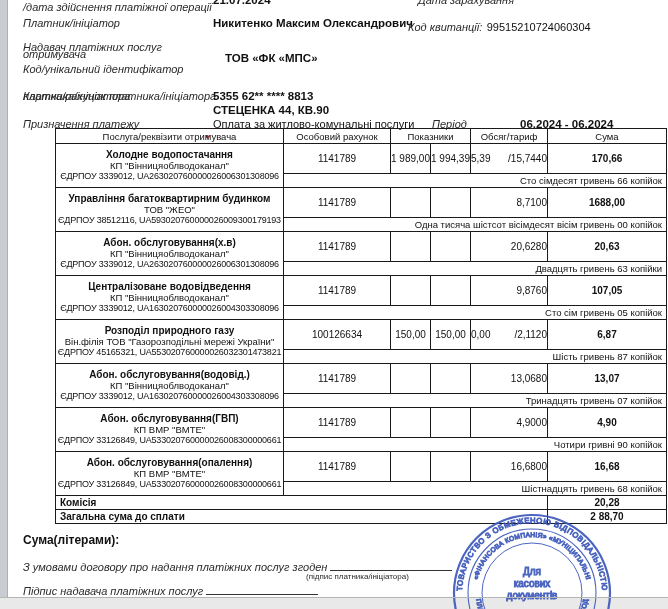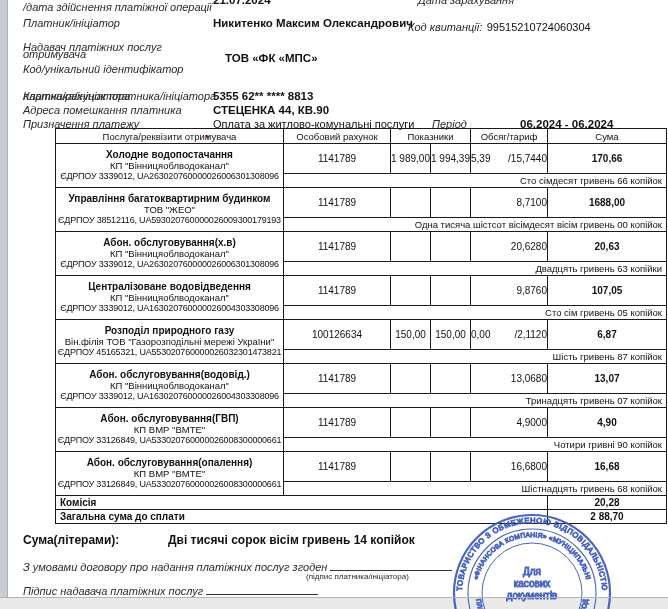--- a/index.html
+++ b/index.html
@@ -62,21 +62,20 @@
   <div class="abs lbl" style="left:23px;top:33px;margin-top:8px;">Надавач платіжних послуг</div>
   <div class="abs val" style="left:213px;top:52px;margin-left:12px;">ТОВ «ФК «МПС»</div>
   <div class="abs lbl" style="left:23px;top:48px;">отримувача</div>
 
   <div class="abs lbl" style="left:23px;top:63px;">Код/унікальний ідентифікатор</div>
   <div class="abs lbl" style="left:23px;top:78px;margin-top:12px;">платника/ініціатора</div>
 
   <div class="abs lbl" style="left:23px;top:90px;">Картка/рахунок платника/ініціатора</div>
   <div class="abs val" style="left:213px;top:90px;">5355 62** **** 8813</div>
 
-  <div class="abs lbl" style="left:23px;top:104px;">Адреса помешкання платника</div>
   <div class="abs val" style="left:213px;top:104px;">СТЕЦЕНКА 44, КВ.90</div>
 
   <div class="abs lbl" style="left:23px;top:118px;">Призначення платежу</div>
   <div class="abs valreg" style="left:213px;top:118px;">Оплата за житлово-комунальні послуги</div>
   <div class="abs lbl" style="left:432px;top:118px;">Період</div>
   <div class="abs val" style="left:520px;top:118px;">06.2024 - 06.2024</div>
 
   <div class="red-dot" style="left:206px;top:135px;"></div>
 
   <table class="services">
@@ -265,21 +264,20 @@
         <td class="tv">20,28</td>
       </tr>
       <tr class="totalrow">
         <td class="tl" colspan="5">Загальна сума до сплати</td>
         <td class="tv">2 88,70</td>
       </tr>
     </tbody>
   </table>
 
   <div class="abs val" style="left:23px;top:533px;font-size:12px;">Сума(літерами):</div>
-  <div class="abs val" style="left:168px;top:533px;font-size:12px;">Дві тисячі сорок вісім гривень 14 копійок</div>
 
   <div class="abs lbl" style="left:23px;top:559px;"><span>З умовами договору про надання платіжних послуг згоден</span> <span class="sig-line" style="width:122px;"></span></div>
   <div class="abs cap" style="left:306px;top:572px;">(підпис платника/ініціатора)</div>
 
   <div class="abs lbl" style="left:23px;top:583px;"><span>Підпис надавача платіжних послуг</span> <span class="sig-line" style="width:112px;"></span></div>
 
   <svg class="stamp" width="170" height="170" viewBox="-85 -85 170 170">
     <defs>
       <path id="arcOuterTop" d="M -70 0 A 70 70 0 0 1 70 0"></path>
       <path id="arcOuterBottom" d="M -70 0 A 70 70 0 0 0 70 0"></path>

